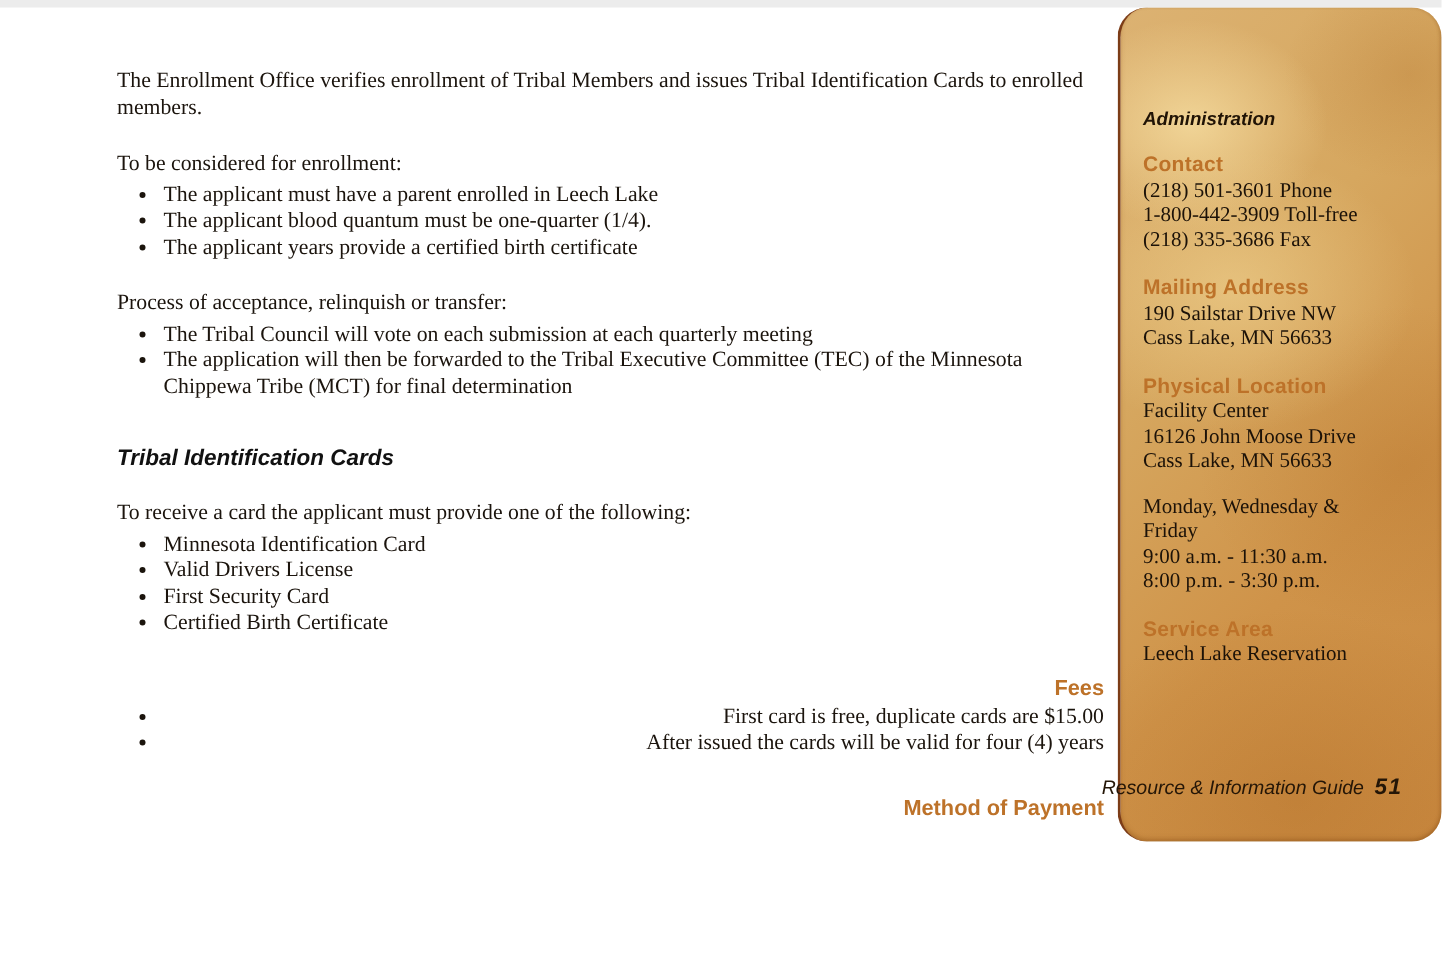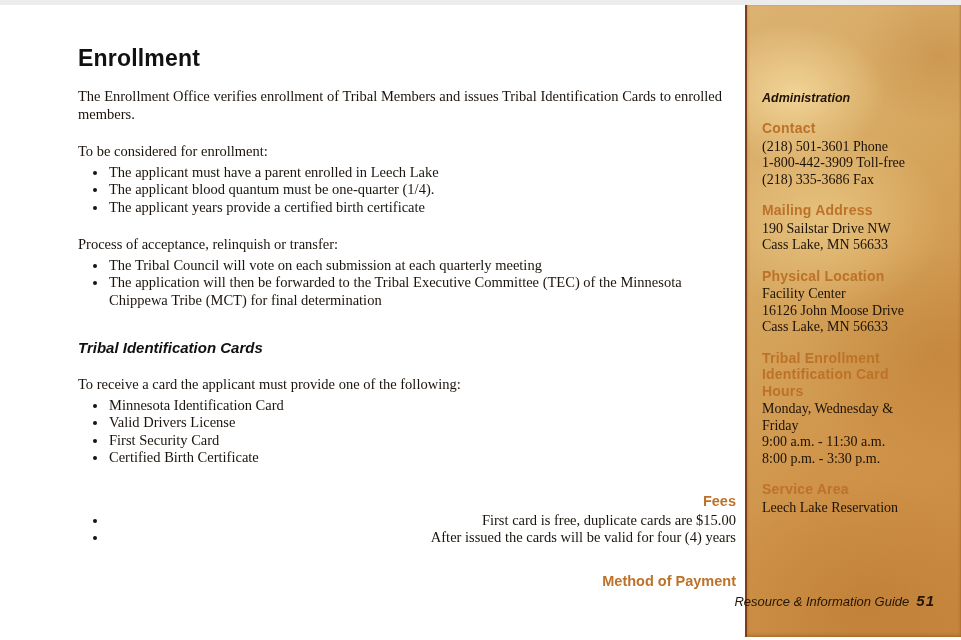--- a/index.html
+++ b/index.html
@@ -45,31 +45,32 @@
     margin:30px 0 0 0;color:#111;
   }
   .orange-block{margin-top:26px;text-align:right;}
   h3.orange-heading{
     font-family:"Liberation Sans", sans-serif;
     font-weight:bold;font-size:14.5px;line-height:16px;
     color:var(--accent);margin:0 0 2px 0;
   }
   
   .sidebar{
-    position:absolute;left:745px;top:5px;width:216px;height:632px;
+    position:absolute;left:745px;top:5px;width:216px;height:556px;
     border-left:2px solid var(--border);
     background:
       radial-gradient(130px 100px at 22% 14%, rgba(248,225,165,.75), rgba(248,225,165,0) 70%),
       radial-gradient(170px 130px at 35% 34%, rgba(243,215,150,.55), rgba(243,215,150,0) 72%),
       radial-gradient(120px 100px at 90% 8%, rgba(165,95,25,.22), rgba(165,95,25,0) 70%),
       radial-gradient(190px 150px at 88% 55%, rgba(160,90,20,.20), rgba(160,90,20,0) 72%),
       radial-gradient(220px 170px at 55% 95%, rgba(168,98,28,.28), rgba(168,98,28,0) 75%),
       linear-gradient(135deg, #dcb272 0%, #d6a75f 35%, #cf9349 65%, #c98940 100%);
     box-shadow: inset 0 -2px 3px rgba(130,72,18,.35), inset -1px 0 2px rgba(130,72,18,.18);
-    padding:86px 28px 0 15px;
+    padding:67px 28px 0 15px;
+    border-radius:20px;
   }
   .sb-dept{
     font-family:"Liberation Sans", sans-serif;
     font-style:italic;font-weight:bold;font-size:12.5px;line-height:15px;
     color:#201305;margin:0 0 6px 0;
   }
   .sb-block{margin-top:14px;}
   .sb-heading{
     font-family:"Liberation Sans", sans-serif;
     font-weight:bold;font-size:14px;line-height:16.5px;
@@ -86,21 +87,20 @@
   .sb-footer .pagenum{
     font-weight:bold;font-size:15px;margin-left:7px;letter-spacing:1px;
   }
 </style>
 </head>
 <body>
 
 <div class="topbar"></div>
 
 <div class="main">
-  <h1 class="page-title">Enrollment</h1>
   <div>
       <div class="block" style="margin-top: 0px;">
         <p class="para">The Enrollment Office verifies enrollment of Tribal Members and issues Tribal Identification Cards to enrolled members.</p>
       </div>
       <div class="block">
         <p class="para">To be considered for enrollment:</p>
         <ul>
           <li>The applicant must have a parent enrolled in Leech Lake</li>
           <li>The applicant blood quantum must be one-quarter (1/4).</li>
           <li>The applicant years provide a certified birth certificate</li>
@@ -150,21 +150,20 @@
         <p class="sb-line">190 Sailstar Drive NW</p>
         <p class="sb-line">Cass Lake, MN 56633</p>
       </div>
       <div class="sb-block">
         <div class="sb-heading">Physical Location</div>
         <p class="sb-line">Facility Center</p>
         <p class="sb-line">16126 John Moose Drive</p>
         <p class="sb-line">Cass Lake, MN 56633</p>
       </div>
       <div class="sb-block">
-        <div class="sb-heading">Tribal Enrollment Identification Card Hours</div>
         <p class="sb-line">Monday, Wednesday &amp; Friday</p>
         <p class="sb-line">9:00 a.m. - 11:30 a.m.</p>
         <p class="sb-line">8:00 p.m. - 3:30 p.m.</p>
       </div>
       <div class="sb-block">
         <div class="sb-heading">Service Area</div>
         <p class="sb-line">Leech Lake Reservation</p>
       </div>
     </div>
   <div class="sb-footer">

